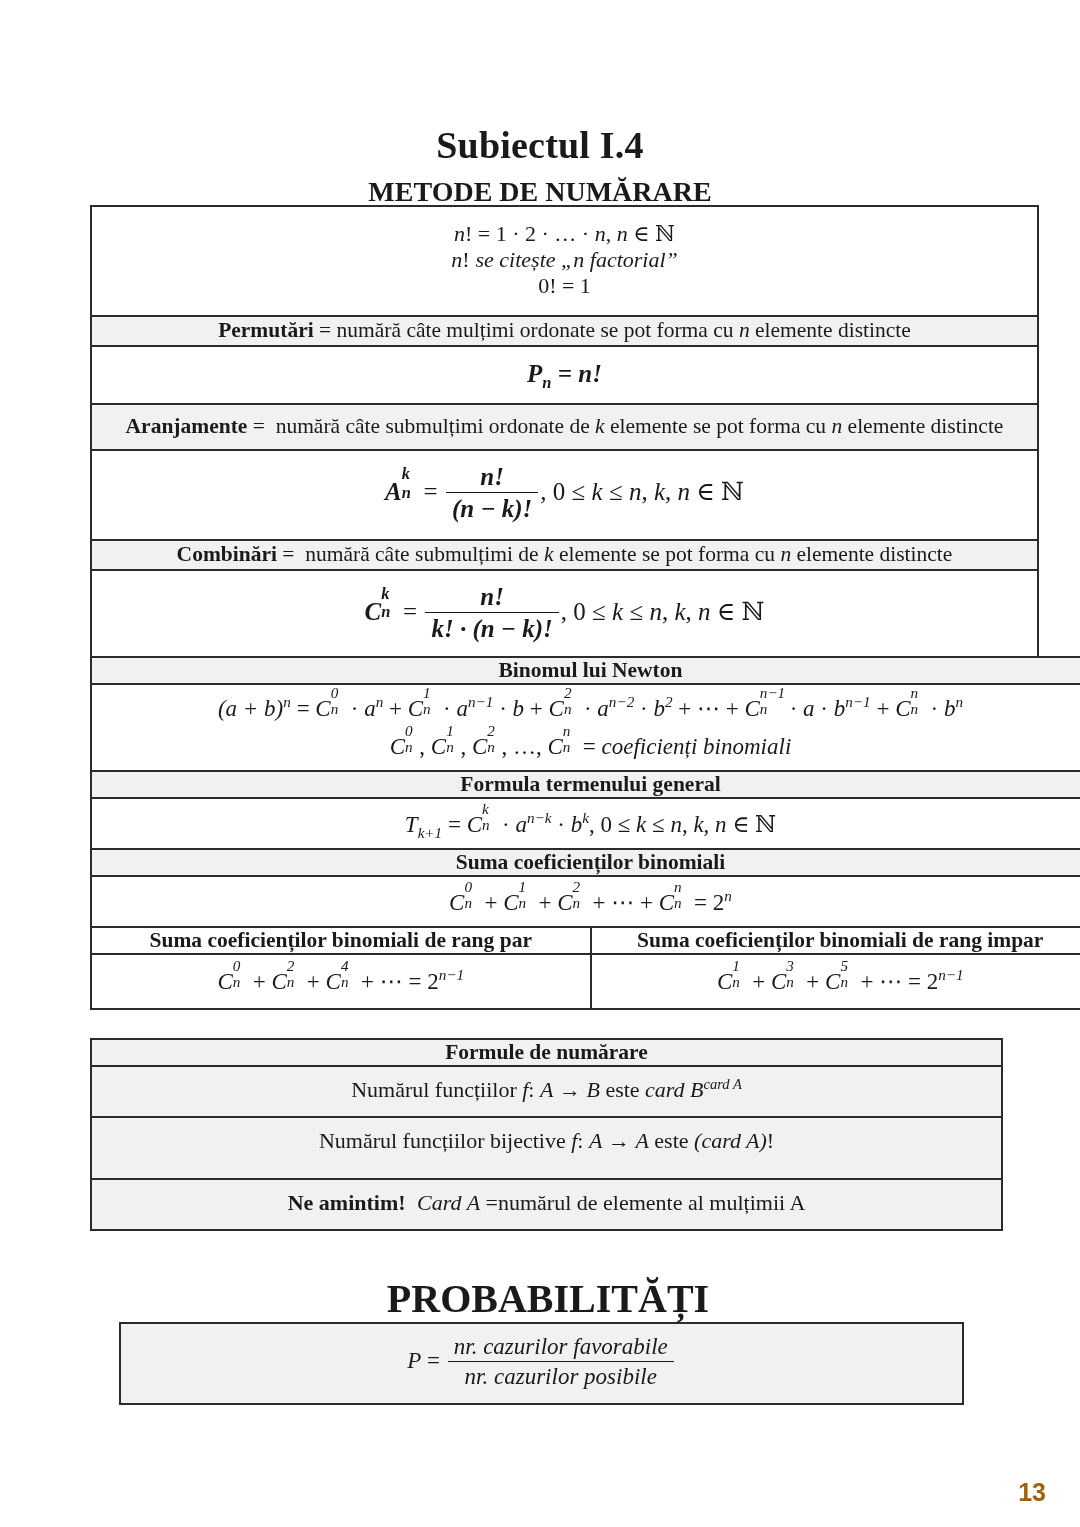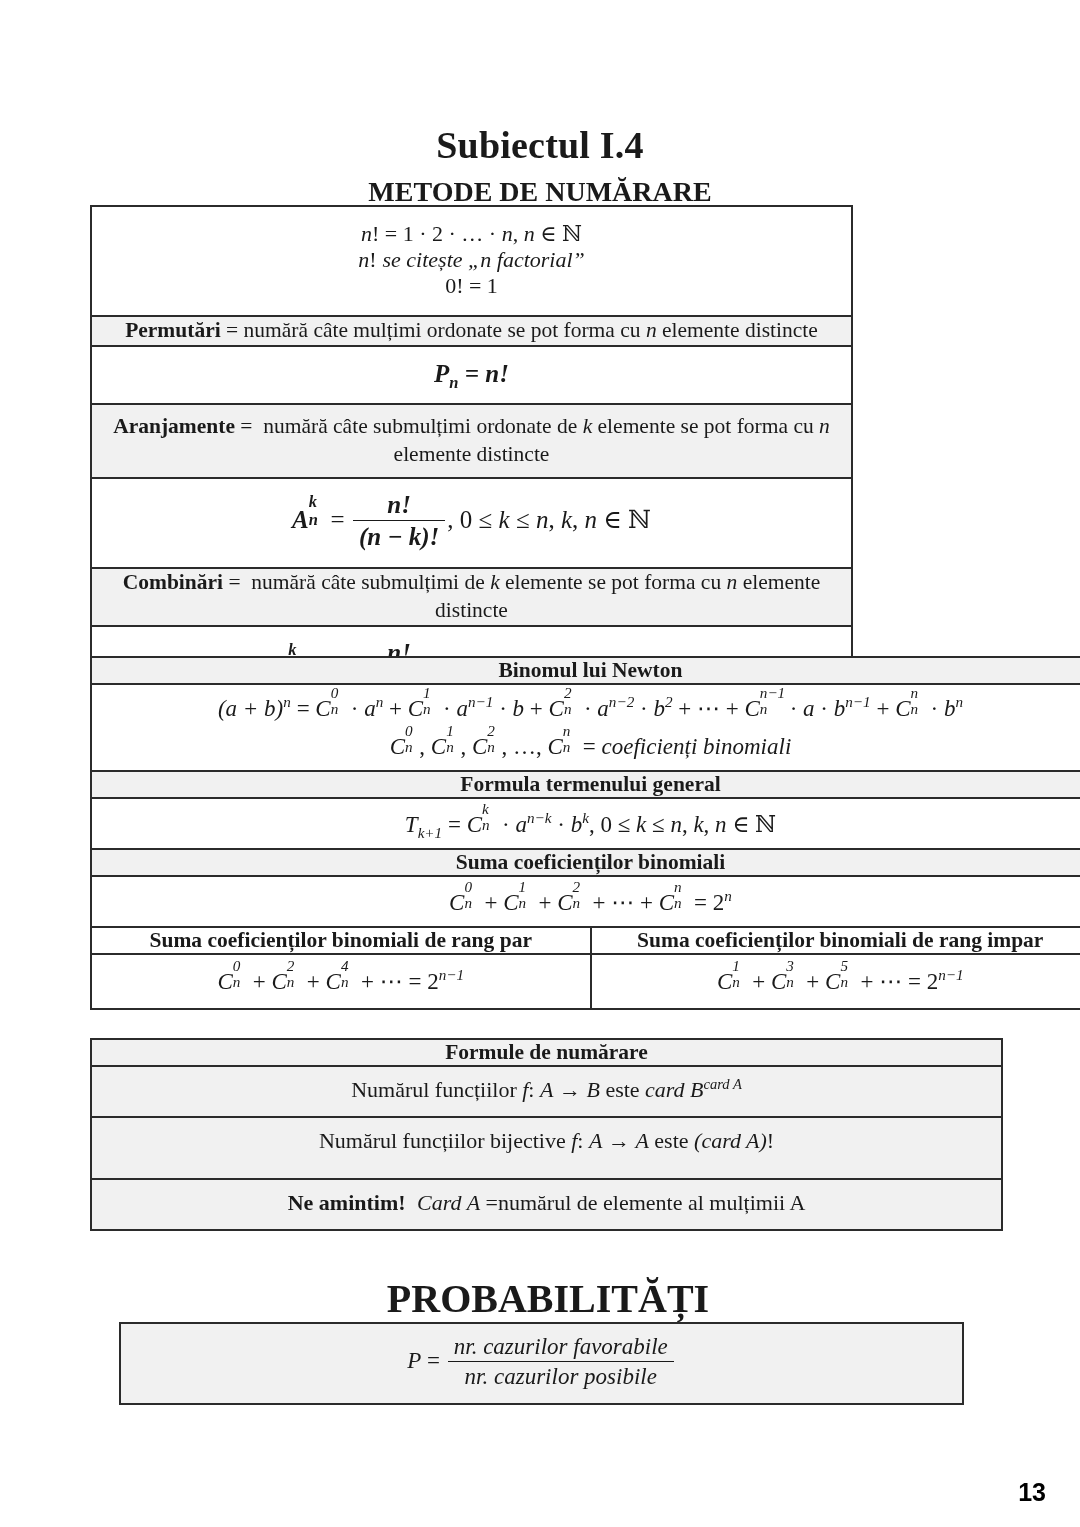--- a/index.html
+++ b/index.html
@@ -80,21 +80,21 @@
     font-size: 21.5px;
     font-weight: bold;
     padding: 9px 10px;
   }
 
   
   #table-counting {
     position: absolute;
     left: 90px;
     top: 205px;
-    width: 763px;
+    width: 949px;
   }
 
   
   #table-newton {
     position: absolute;
     left: 90px;
     top: 656px;
     width: 1001px;
   }
 
@@ -188,21 +188,21 @@
   }
   .subsup-w2 { width: 1.05em; }
 
   .pagenum {
     position: absolute;
     right: 34px;
     bottom: 20px;
     font-family: "Liberation Sans", "DejaVu Sans", sans-serif;
     font-weight: bold;
     font-size: 25px;
-    color: #000000;
+    color: #a16207;
   }
 
   .nl { display: block; }
   .sp6 { display: inline-block; width: 6px; }
   .line-gap { height: 17px; }
 </style>
 </head>
 <body>
 
 <div class="page">

